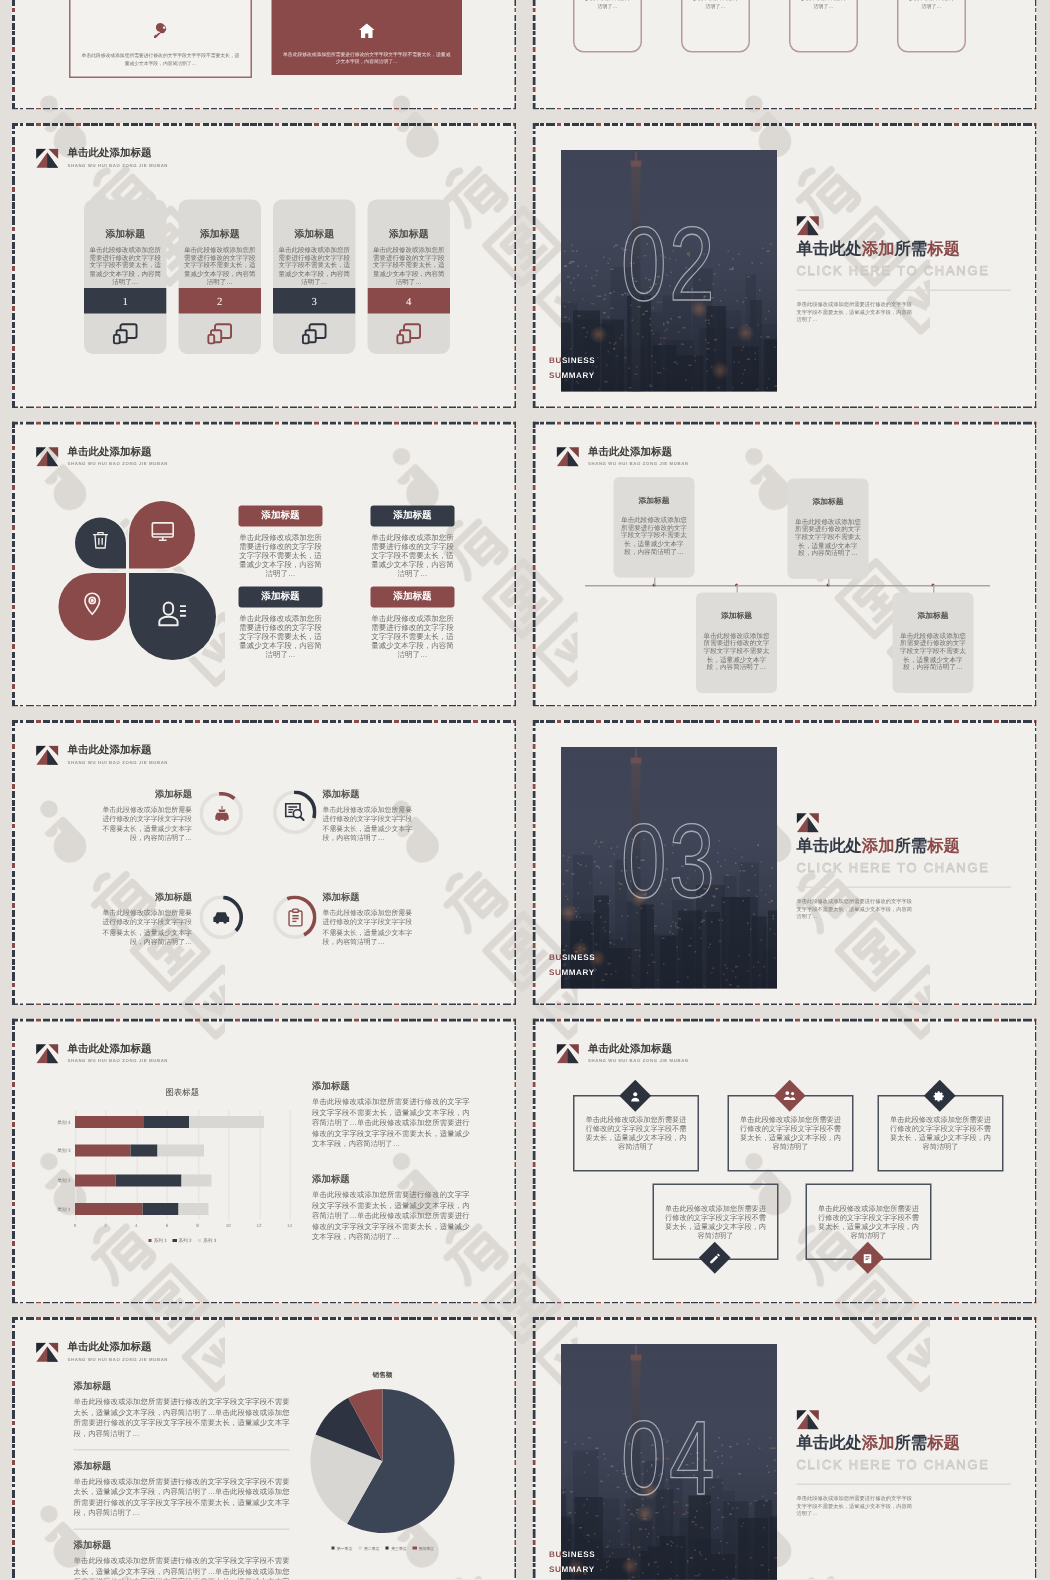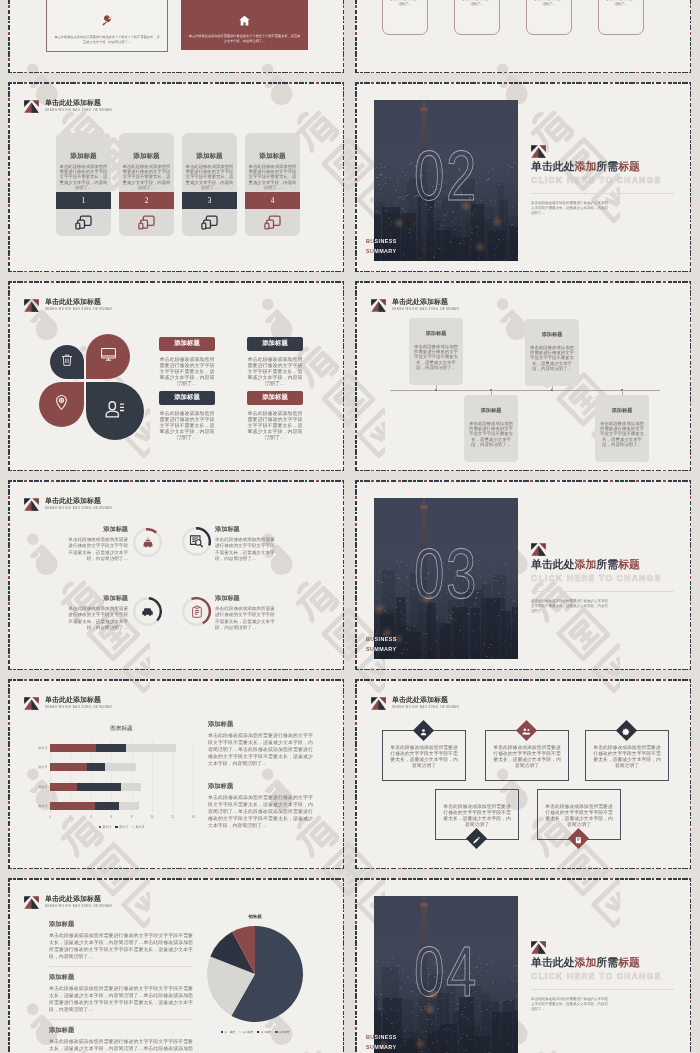--- a/index.html
+++ b/index.html
@@ -38,21 +38,21 @@
   .fsc .ti{font-size:6.6px;color:#4e4d4a;font-weight:700;text-align:center;}
   .fsc .bd{font-size:4.35px;color:#6c6a67;line-height:5.2px;text-align:center;padding:0 3.5px;}
   .fsc .nb{display:flex;align-items:center;justify-content:center;font-size:7.2px;color:#fff;font-weight:400;font-family:"Liberation Serif",serif;}
   .fsc .ic{display:flex;align-items:center;justify-content:center;}
 
   
   .sd-img{position:absolute;overflow:hidden;background:#2b3040;}
   .sd-num{position:absolute;font-family:"Liberation Sans",sans-serif;font-weight:400;color:transparent;-webkit-text-stroke:0.9px rgba(206,209,216,.72);}
   .sd-vl{position:absolute;color:#fff;font-size:5.4px;font-weight:700;letter-spacing:.4px;line-height:9.8px;background:linear-gradient(90deg,#8b4a4a 0 8px,#ffffff 8px);-webkit-background-clip:text;background-clip:text;-webkit-text-fill-color:transparent;}
   .sd-t{position:absolute;font-size:10.9px;font-weight:700;white-space:nowrap;line-height:12px;}
-  .sd-s{position:absolute;font-size:8.6px;font-weight:700;letter-spacing:1.2px;color:transparent;-webkit-text-stroke:0.55px #cbc8c3;white-space:nowrap;}
+  .sd-s{position:absolute;font-size:8.6px;font-weight:400;letter-spacing:1.2px;color:transparent;-webkit-text-stroke:0.55px #cbc8c3;white-space:nowrap;}
   .sd-hr{position:absolute;height:1px;background:#ddd9d4;}
   .sd-b{position:absolute;font-size:3.5px;line-height:4.9px;color:#7a7872;}
 
   
   .pet{position:absolute;width:33px;height:33px;display:flex;align-items:center;justify-content:center;}
   .pd-item{position:absolute;}
   .pd-item .pt{width:56px;height:13.6px;border-radius:2px;display:flex;align-items:center;justify-content:center;font-size:6.4px;color:#fff;font-weight:700;}
   .pd-item .pb{font-size:5px;line-height:6.1px;color:#6f6d6a;width:56px;margin-top:5px;text-align:center;}
 
   

